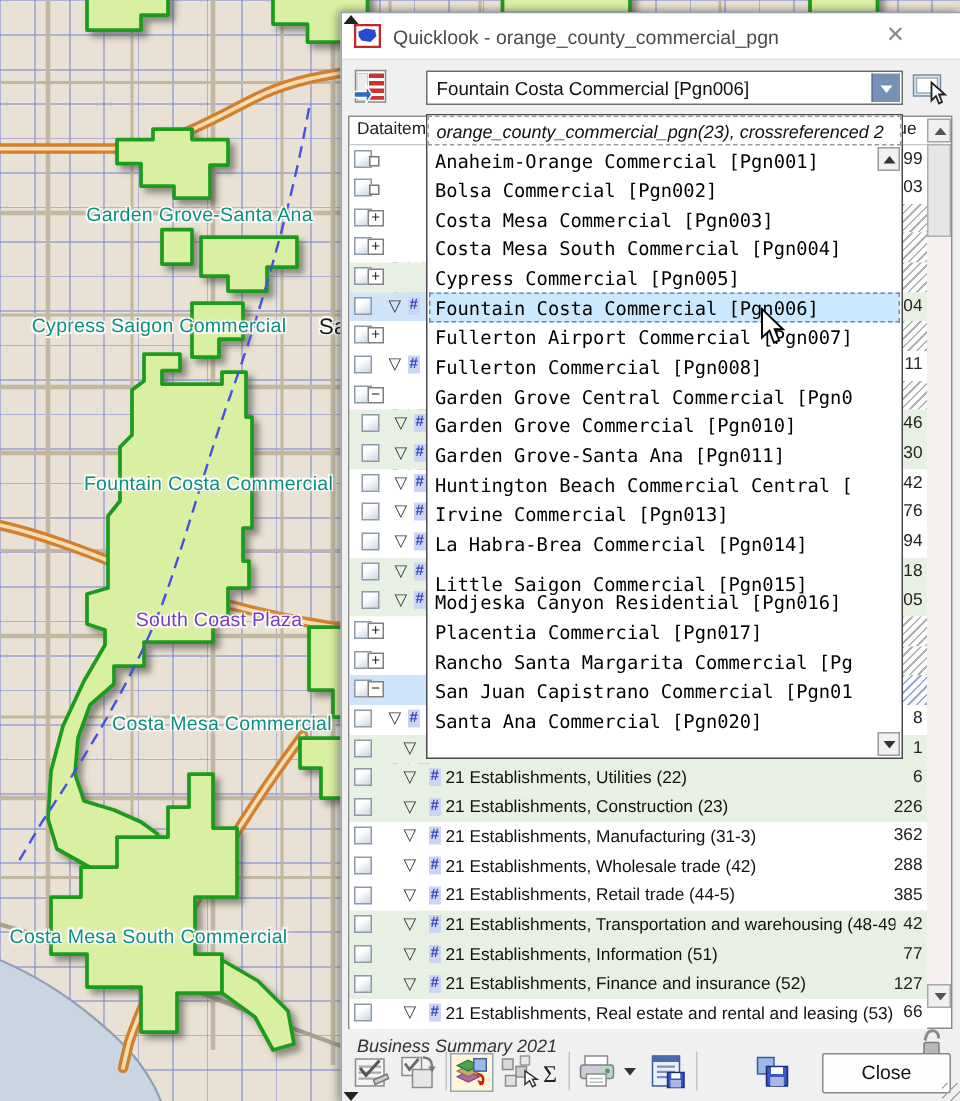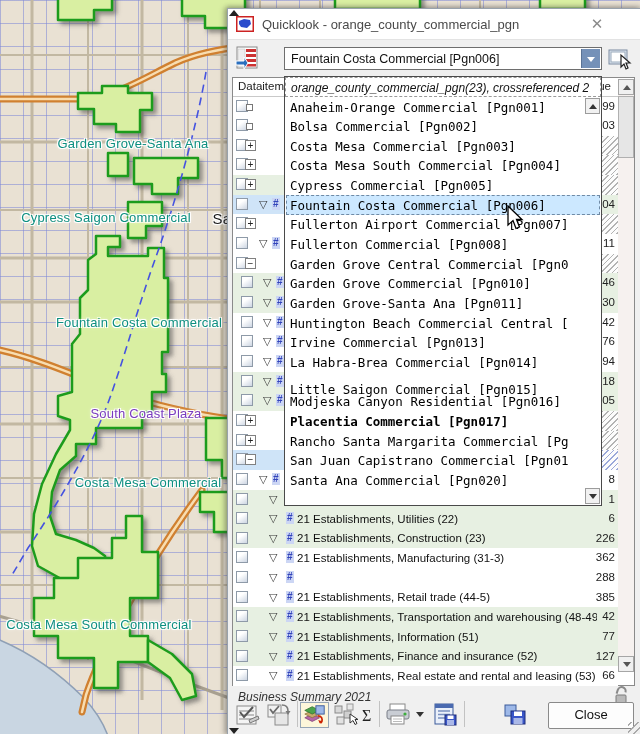--- a/index.html
+++ b/index.html
@@ -384,20 +384,21 @@
         <span class="cb"></span>
         <span class="g-tri" style="left: 36px;">▽</span>
         <span class="g-hash" style="left: 53px;">#</span>
         <span class="vlabel">21 Establishments, Manufacturing (31-3)</span>
         <span class="val">362</span>
       </div>
       <div class="trow band-w" style="top: 471.6px;">
         <span class="cb"></span>
         <span class="g-tri" style="left: 36px;">▽</span>
         <span class="g-hash" style="left: 53px;">#</span>
+        <span class="vlabel">21 Establishments, Wholesale trade (42)</span>
         <span class="val">288</span>
       </div>
       <div class="trow band-w" style="top: 491.25px;">
         <span class="cb"></span>
         <span class="g-tri" style="left: 36px;">▽</span>
         <span class="g-hash" style="left: 53px;">#</span>
         <span class="vlabel">21 Establishments, Retail trade (44-5)</span>
         <span class="val">385</span>
       </div>
       <div class="trow band-g" style="top: 510.9px;">
@@ -447,21 +448,21 @@
         <div class="ditem" style="top: 137.9px;">Fullerton Airport Commercial [Pgn007]</div>
         <div class="ditem" style="top: 157.55px;">Fullerton Commercial [Pgn008]</div>
         <div class="ditem" style="top: 177.2px;">Garden Grove Central Commercial [Pgn0</div>
         <div class="ditem" style="top: 196.85px;">Garden Grove Commercial [Pgn010]</div>
         <div class="ditem" style="top: 216.5px;">Garden Grove-Santa Ana [Pgn011]</div>
         <div class="ditem" style="top: 236.15px;">Huntington Beach Commercial Central [</div>
         <div class="ditem" style="top: 255.8px;">Irvine Commercial [Pgn013]</div>
         <div class="ditem" style="top: 275.45px;">La Habra-Brea Commercial [Pgn014]</div>
         <div class="ditem" style="top: 302px;">Little Saigon Commercial [Pgn015]</div>
         <div class="ditem" style="top: 314.75px;">Modjeska Canyon Residential [Pgn016]</div>
-        <div class="ditem" style="top: 334.4px; font-weight: bold;">Placentia Commercial [Pgn017]</div>
+        <div class="ditem" style="top: 334.4px;">Placentia Commercial [Pgn017]</div>
         <div class="ditem" style="top: 354.05px;">Rancho Santa Margarita Commercial [Pg</div>
         <div class="ditem" style="top: 373.7px;">San Juan Capistrano Commercial [Pgn01</div>
         <div class="ditem" style="top: 393.35px;">Santa Ana Commercial [Pgn020]</div>
       </div>
     <div id="dd-up" class="dd-btn"></div>
     <div id="dd-dn" class="dd-btn"></div>
     <svg id="cursor" width="17" height="26" viewBox="0 0 17 26">
       <path d="M1,1 L1,20 L6,15.5 L9,23.5 L12.5,22 L9.5,14.5 L15,14.5 Z" fill="#fff" stroke="#000" stroke-width="1.3"></path>
     </svg>
   </div>

